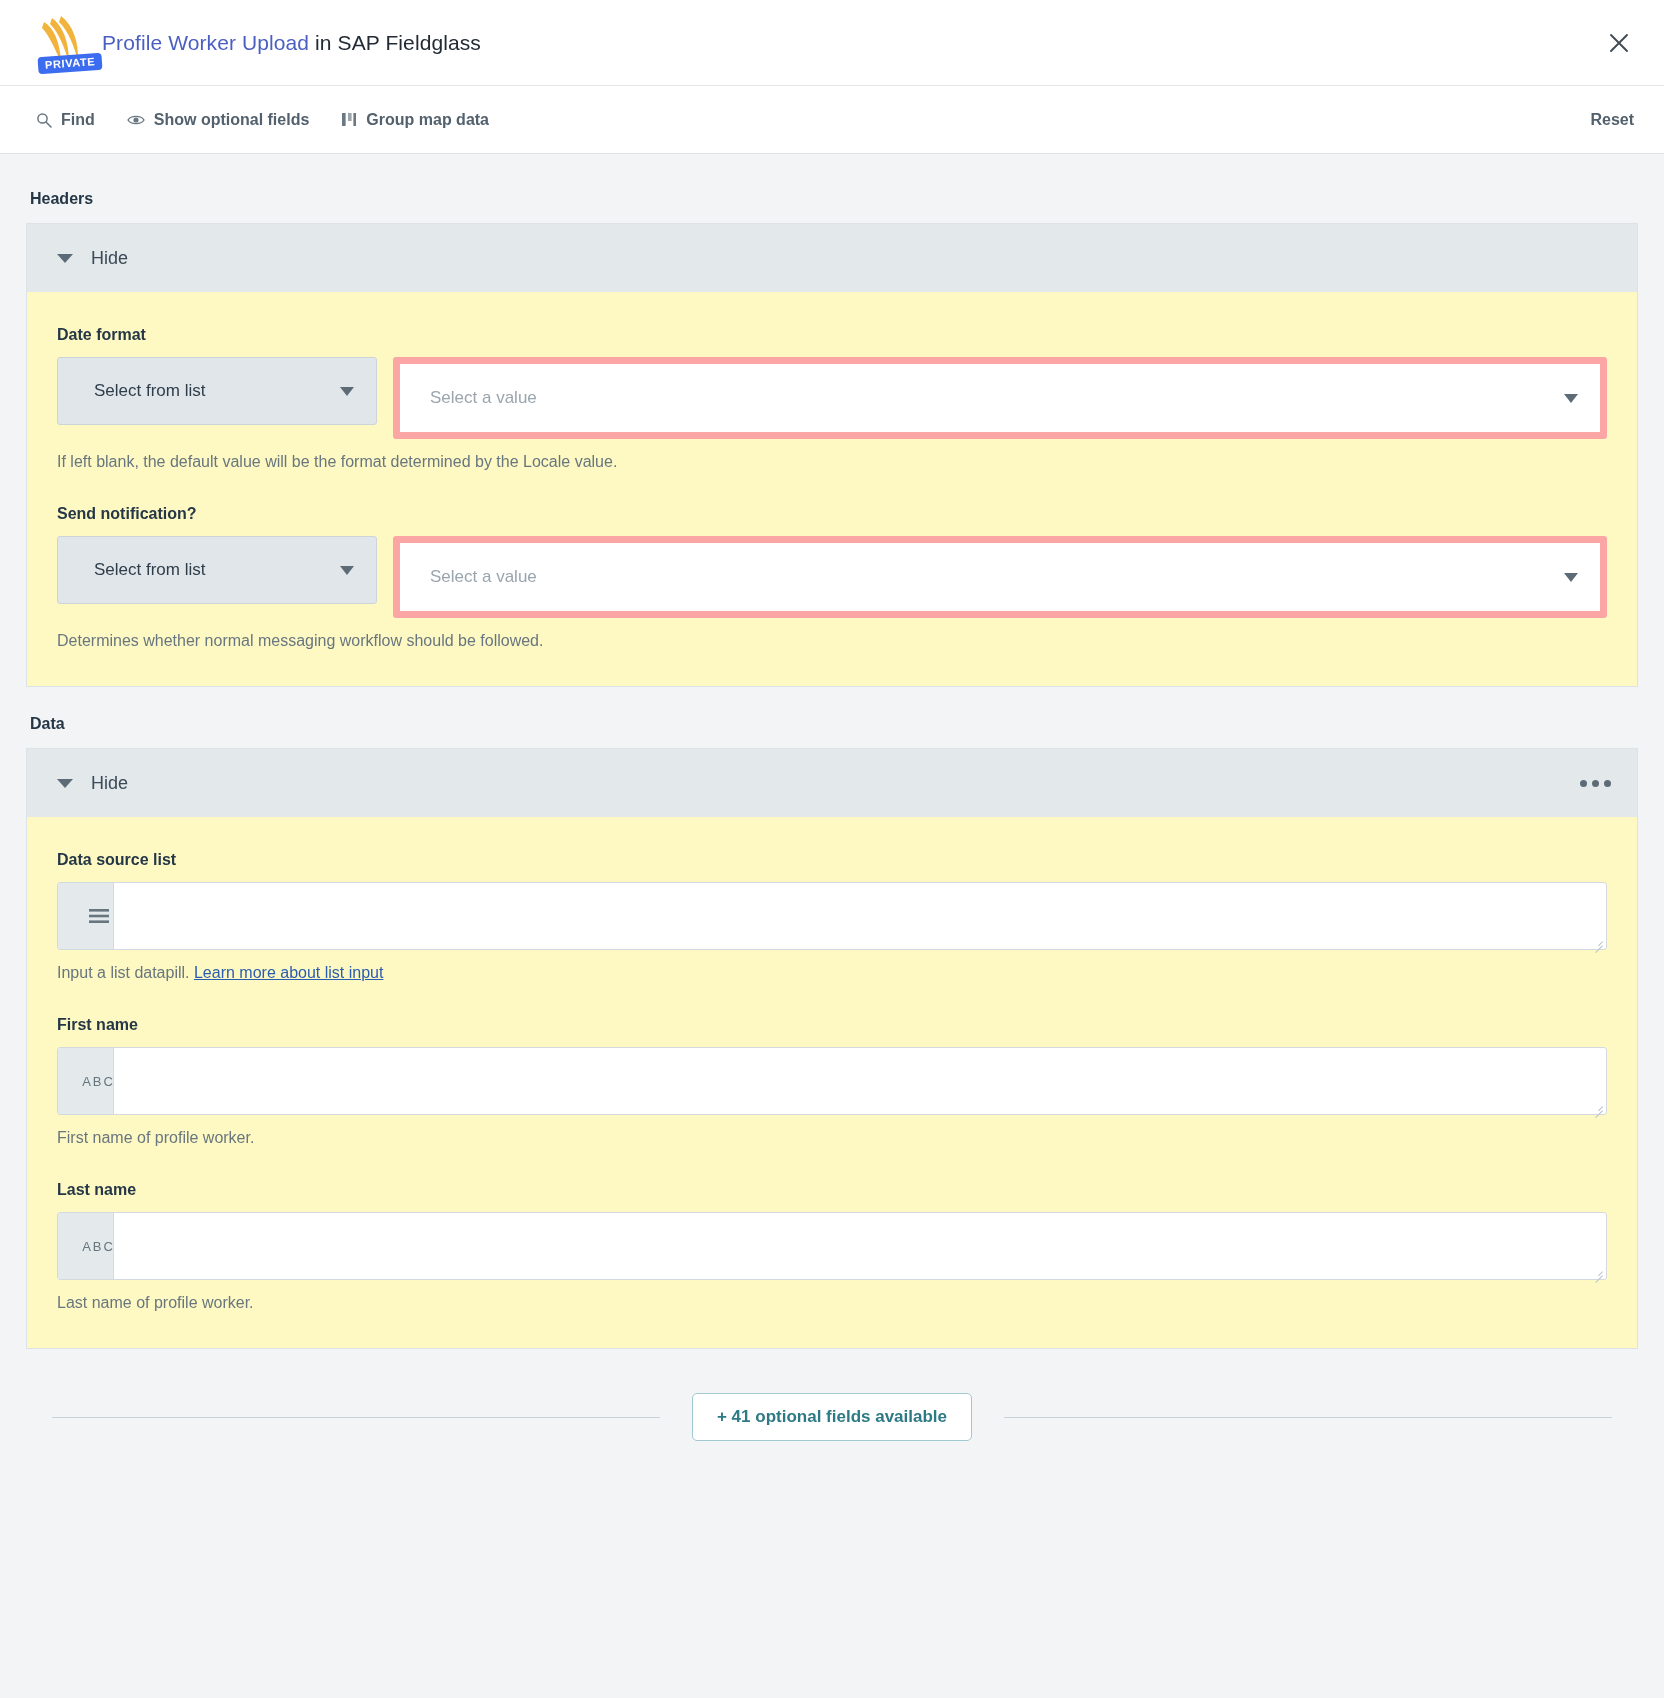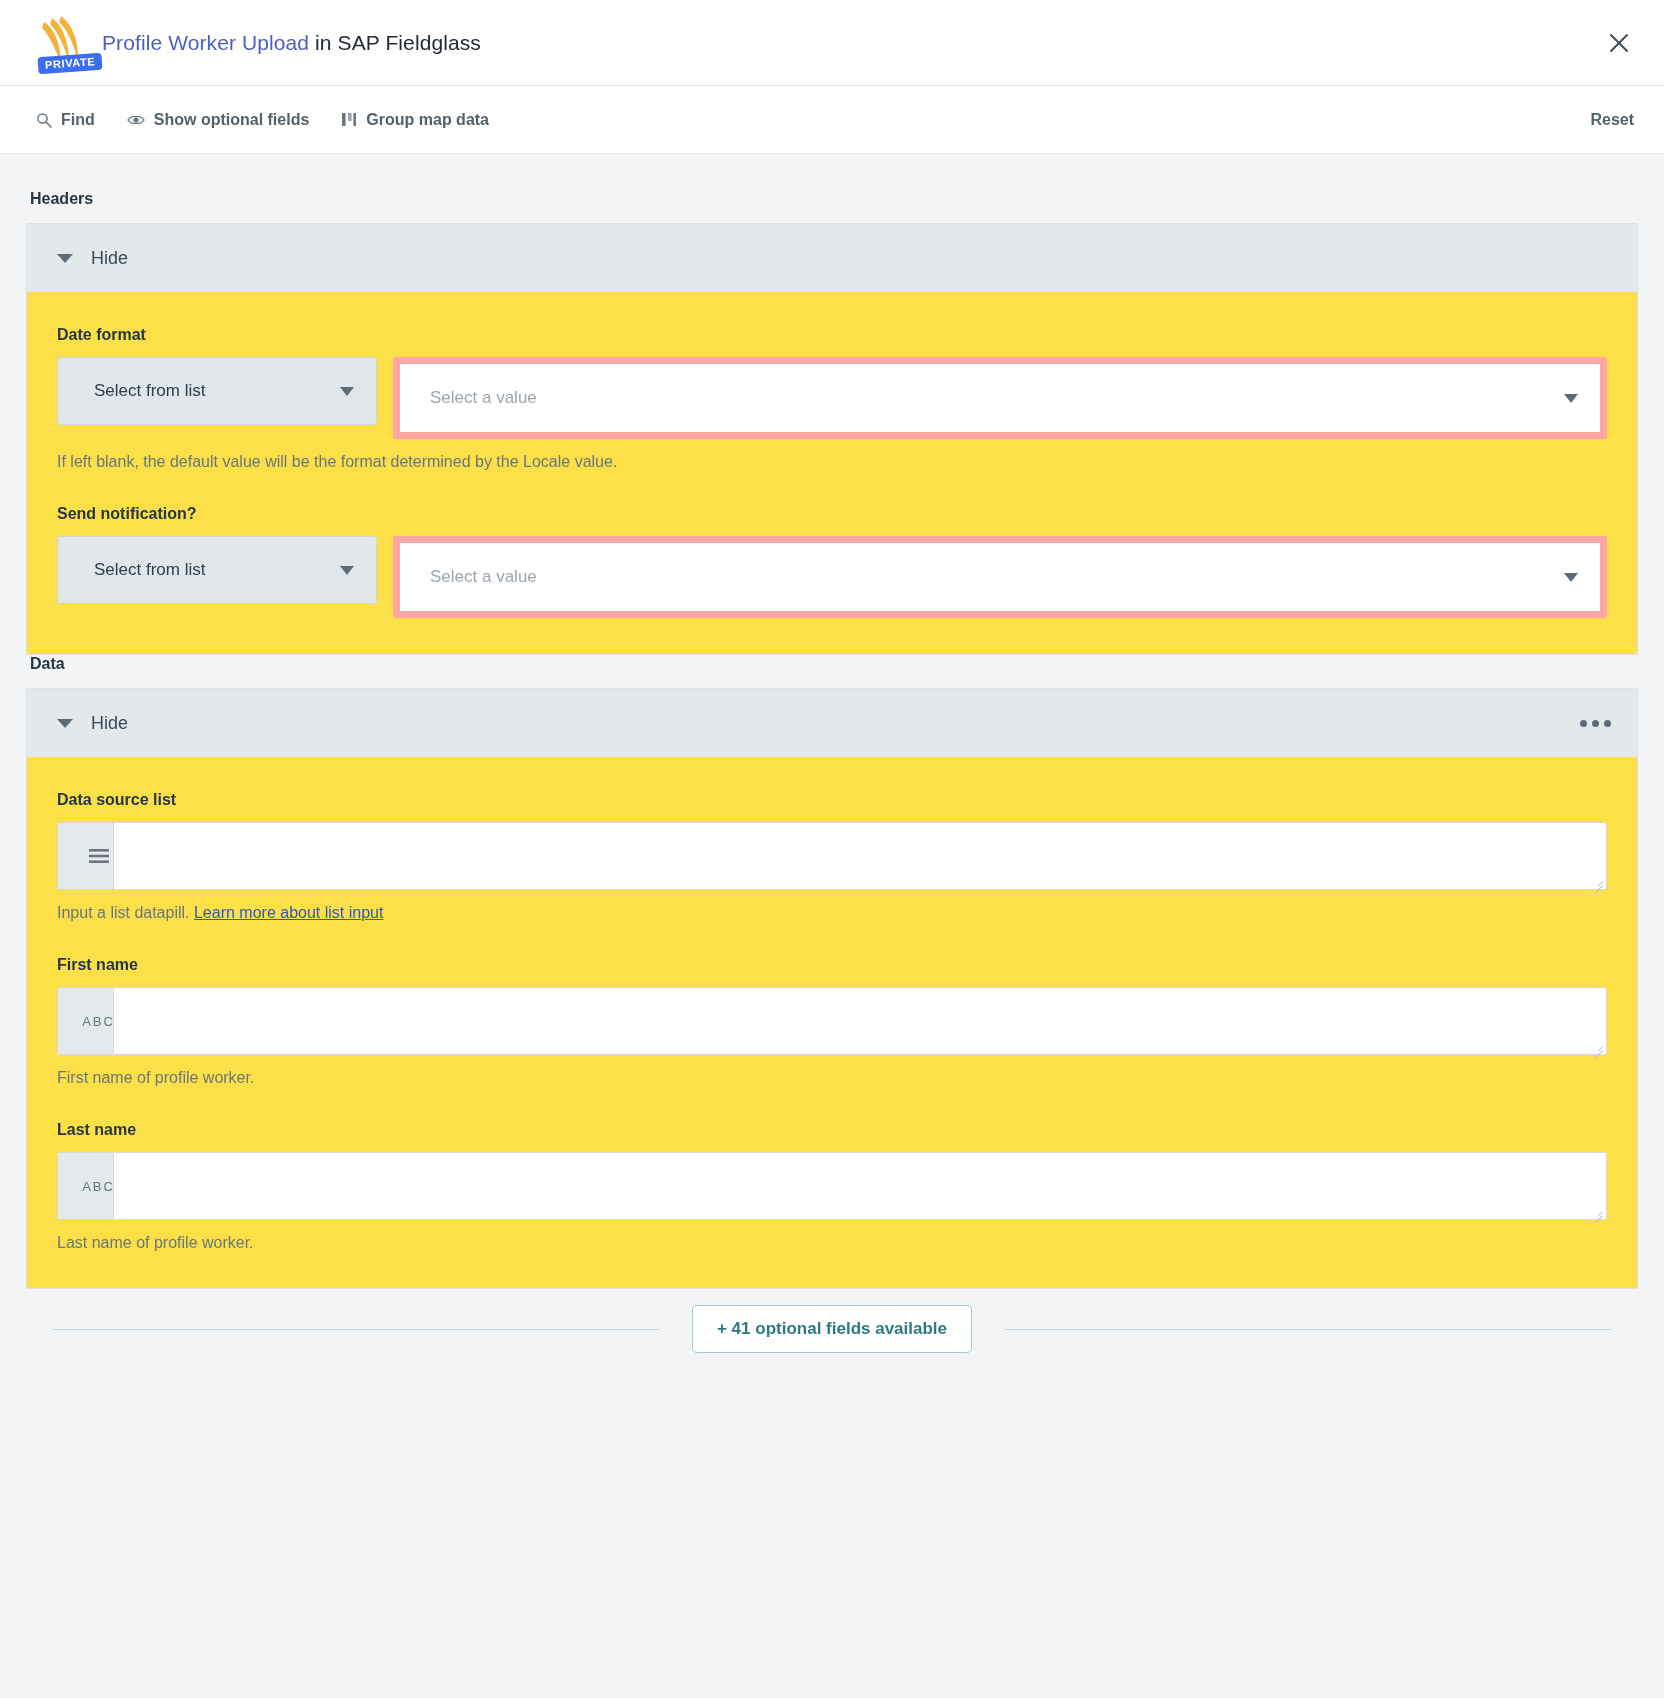--- a/index.html
+++ b/index.html
@@ -105,21 +105,22 @@
   }
   .section-title {
     font-size: 16px;
     font-weight: bold;
     color: #253746;
     margin: 0 0 15px 4px;
   }
 
   .panel {
     border: 1px solid #dde2e6;
-    background: #fde047;
+    background: #fef9c3;
+    margin-bottom: 28px;
   }
   .panel-header {
     background: #e3e8eb;
     height: 68px;
     display: flex;
     align-items: center;
     padding: 0 22px 0 30px;
     position: relative;
     cursor: pointer;
   }
@@ -373,20 +374,21 @@
         <div class="row">
           <div class="select-from-list">
             <span>Select from list</span>
             <span class="select-caret"></span>
           </div>
           <div class="value-field">
             <span>Select a value</span>
             <span class="select-caret"></span>
           </div>
         </div>
+        <div class="help-text">Determines whether normal messaging workflow should be followed.</div>
       </div>
 
     </div>
   </div>
 
   <div class="section-title">Data</div>
   <div class="panel">
     <div class="panel-header">
       <span class="caret"></span>
       <span class="hide-label">Hide</span>

